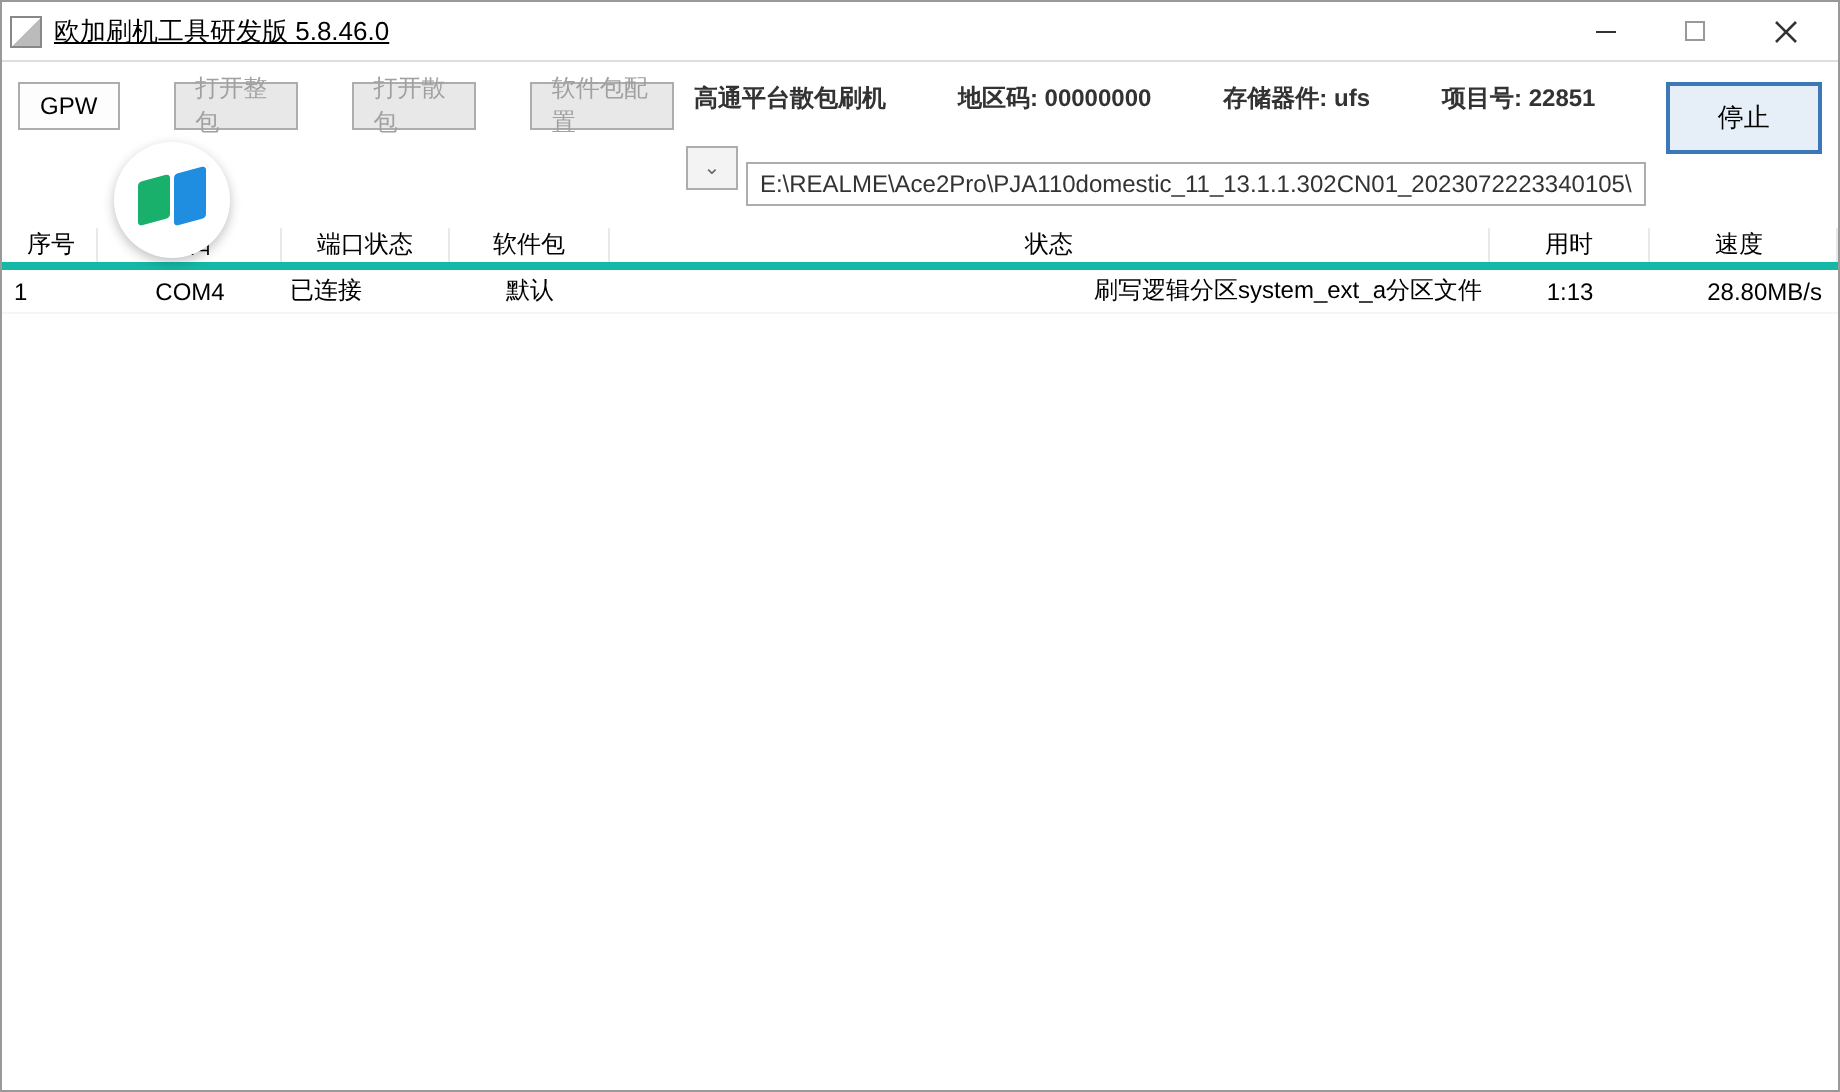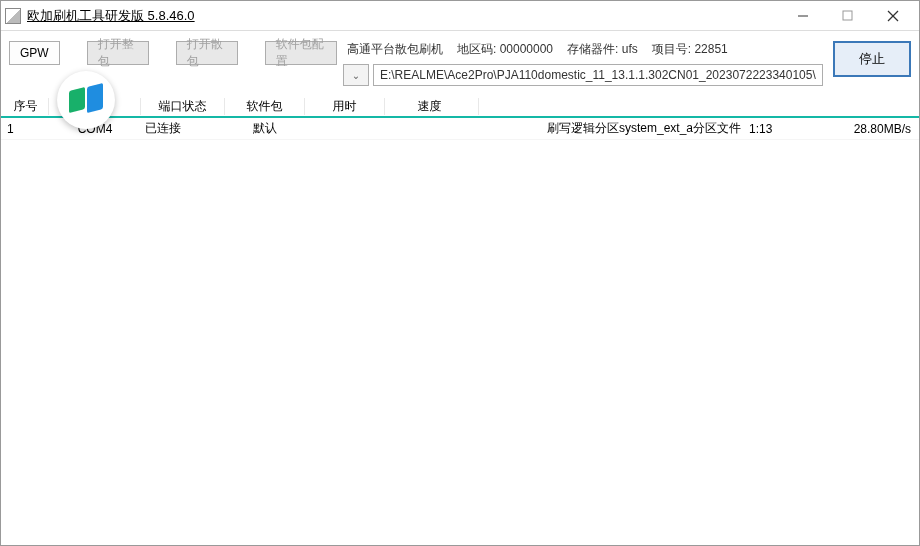--- a/index.html
+++ b/index.html
@@ -9,42 +9,42 @@
 .app-icon { width: 16px; height: 16px; border: 1px solid #888; margin-right: 6px; background: linear-gradient(135deg,#fff 50%,#bbb 50%); }
 .title-text { flex: 1; font-size: 13px; }
 .win-btns { display: flex; gap: 0; }
 .win-btn { width: 45px; height: 28px; display: flex; align-items: center; justify-content: center; font-size: 14px; }
 .win-btn svg { display:block; }
 .toolbar { padding: 10px 8px 4px 8px; display: flex; align-items: flex-start; gap: 6px; }
 .btn { height: 24px; padding: 0 10px; border: 1px solid #adadad; background: #e1e1e1; font-size: 12px; display:inline-flex; align-items:center; }
 .btn.primary { background: #fdfdfd; }
 .btn.disabled { color: #a0a0a0; background:#e8e8e8;margin-left:23px; }
 .info-area { flex:1; display:flex; flex-direction:column; gap:4px; }
-.info-line1 { display:flex; gap: 14px; font-size: 12px; color:#333; padding-left: 4px; }
+.info-line1 { display:flex; gap: 36px; font-size: 12px; color:#333; padding-left: 4px; font-weight: bold; }
 .info-pair { white-space:nowrap; }
 .path-row { display:flex; align-items:center; gap:4px; margin-top:2px; }
 .dd { width: 26px; height: 22px; border:1px solid #adadad; background:#f3f3f3; display:flex; align-items:center; justify-content:center; font-size:10px; color:#666; }
-.path-box { flex:1; height:22px; border:1px solid #adadad; background:#fff; display:flex; align-items:center; justify-content:flex-end; padding:0 6px; font-size:12px; color:#333; overflow:hidden; white-space:nowrap; }
+.path-box { flex:1; height:22px; border:1px solid #adadad; background:#fff; display:flex; align-items:center; justify-content:flex-end; padding:0 6px; font-size:12px; color:#333; overflow:hidden; white-space:nowrap;margin-top:17px; }
 .stop-btn { width: 84px; height: 36px; border: 2px solid #3b78b8; background:#e6eef8; display:flex; align-items:center; justify-content:center; font-size:13px; margin-left:4px; }
 .logo-float { position:absolute; left:56px; top:70px; width:58px; height:58px; border-radius:50%; background:#fff; box-shadow:0 2px 6px rgba(0,0,0,.25); display:flex; align-items:center; justify-content:center; z-index:5; }
 .logo-inner { width:34px; height:34px; position:relative; }
 .logo-inner::before { content:""; position:absolute; left:0; top:6px; width:16px; height:22px; background:#18b06a; transform:skewY(-15deg); border-radius:2px; }
 .logo-inner::after { content:""; position:absolute; right:0; top:2px; width:16px; height:26px; background:#1f8de0; transform:skewY(-15deg); border-radius:2px; }
 .table-wrap { margin-top: 6px; }
 .thead, .trow { display:flex; align-items:center; height:22px; font-size:12px; }
-.thead { border-bottom:2px solid #14b8a6; font-weight:normal; }
+.thead { border-bottom:4px solid #14b8a6; font-weight:normal; }
 .thead .cell { border-right:1px solid #e8e8e8; text-align:center; }
 .cell { padding: 0 4px; overflow:hidden; white-space:nowrap; text-overflow:ellipsis; }
 .c-seq { width:48px; text-align:left; padding-left:6px;}
 .c-port { width:92px; text-align:center;}
 .c-pstatus { width:84px; text-align:left;}
 .c-pkg { width:80px; text-align:center;}
 .c-prog { width:190px; text-align:center;}
 .c-status { flex:1; text-align:right;}
-.c-time { width:80px; text-align:left;}
+.c-time { width:80px; text-align:center;}
 .c-speed { width:94px; text-align:right; padding-right:8px;}
 .progress-cell { display:flex; align-items:center; justify-content:center; position:relative; height:18px; }
 .progress-bar { position:absolute; left:0; top:0; width:100%; height:100%; background:#c9c9c9; }
 .progress-fill { position:absolute; left:0; top:0; height:100%; background:#1a8a1a; }
 .progress-text { position:relative; z-index:1; font-size:11px; }
 .trow { border-bottom:1px solid #f5f5f5; }
 </style>
 </head>
 <body>
 
@@ -111,20 +111,21 @@
   <div class="logo-float">
     <div class="logo-inner"></div>
   </div>
 
   <div class="table-wrap">
     <div class="thead">
       <div class="cell c-seq">序号</div>
       <div class="cell c-port">端口</div>
       <div class="cell c-pstatus">端口状态</div>
       <div class="cell c-pkg">软件包</div>
+      <div class="cell c-status">状态</div>
       <div class="cell c-time">用时</div>
       <div class="cell c-speed">速度</div>
     </div>
     <div id="rows">
         <div class="trow">
           <div class="cell c-seq">1</div>
           <div class="cell c-port">COM4</div>
           <div class="cell c-pstatus">已连接</div>
           <div class="cell c-pkg">默认</div>
           <div class="cell c-status">刷写逻辑分区system_ext_a分区文件</div>

